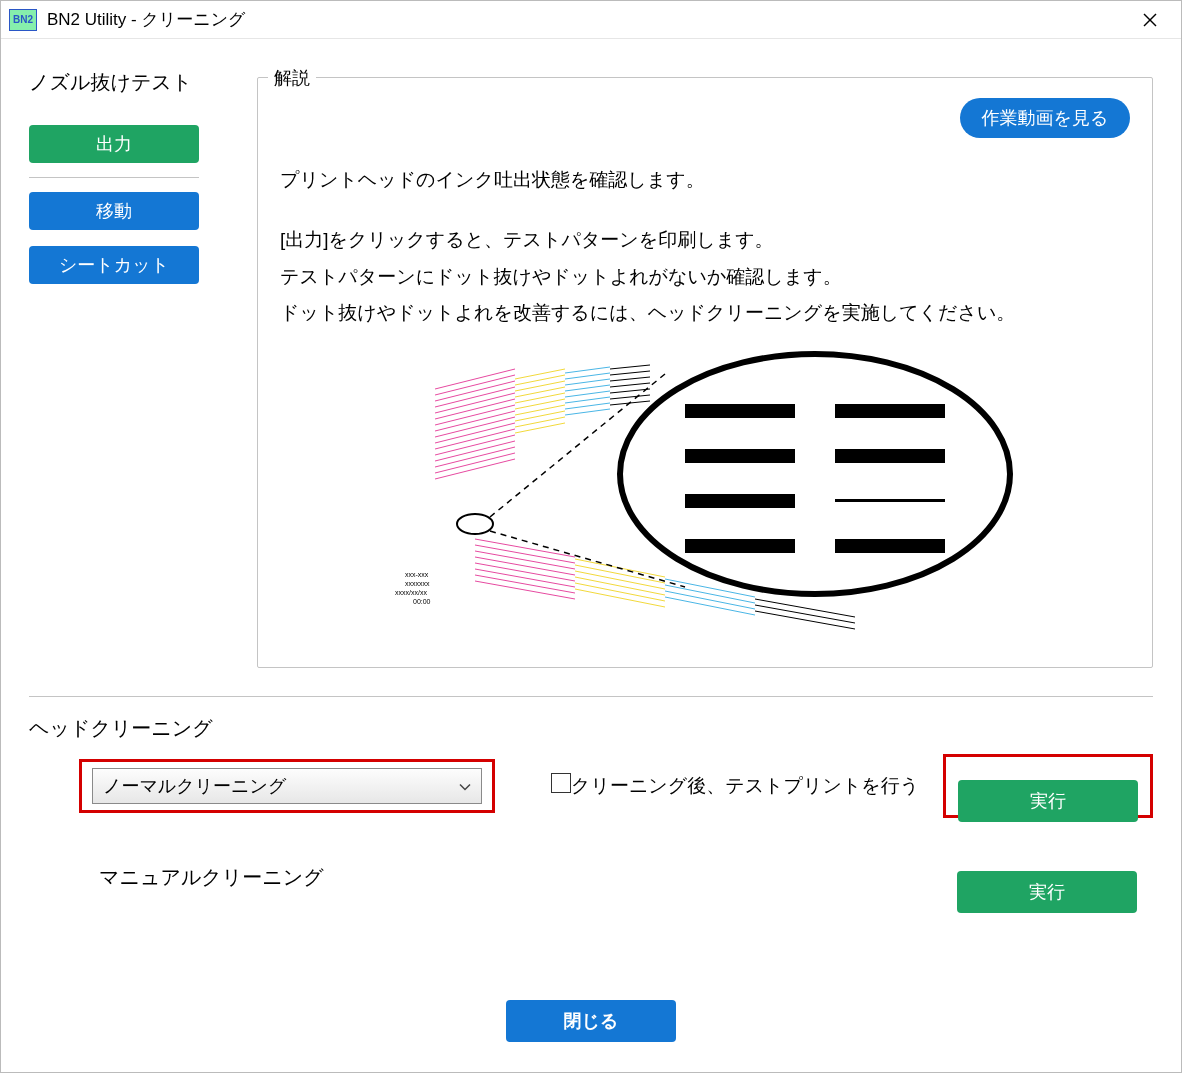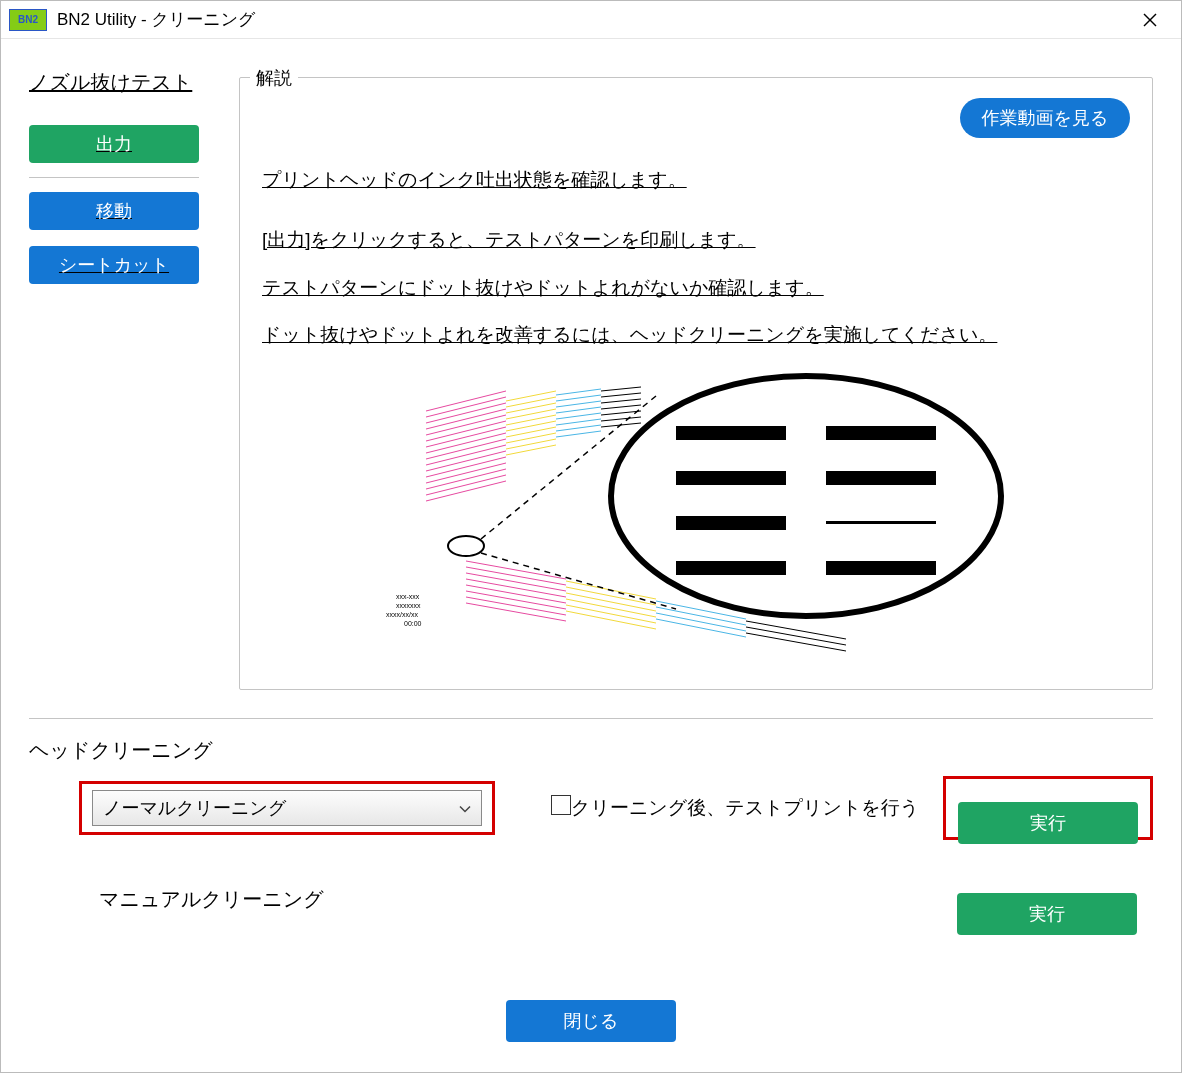--- a/index.html
+++ b/index.html
@@ -19,51 +19,51 @@
     background: #fff;
   }
   .titlebar {
     height: 38px;
     display: flex;
     align-items: center;
     padding: 0 8px 0 8px;
     border-bottom: 1px solid #e6e6e6;
   }
   .app-icon {
-    width: 38px; height: 22px;
+    width: 28px; height: 22px;
     border: 1px solid #2a56c6;
     display: flex;
     align-items: center;
     justify-content: center;
     margin-right: 10px;
     font-size: 10px;
     font-weight: bold;
     color: #2a56c6;
-    background: #84cc16;
+    background: #86efac;
   }
   .titletext {
     font-size: 17px;
     color: #000;
     flex: 1;
   }
   .closebtn {
     width: 46px; height: 30px;
     display: flex; align-items: center; justify-content: center;
     cursor: pointer;
   }
   .closebtn svg { width: 14px; height: 14px; }
   .content {
     flex: 1;
     padding: 30px 28px 20px 28px;
     display: flex;
     flex-direction: column;
   }
   .top-area {
     display: flex;
-    text-decoration: underline;
+    gap: 18px;
   }
   .left-col {
     width: 210px;
     flex-shrink: 0;
   }
   .section-title {
     font-size: 20px;
     margin-bottom: 18px;
   }
   .btn {
@@ -113,21 +113,21 @@
     line-height: 40px;
     font-size: 18px;
     border-radius: 20px;
   }
   .desc-block {
     margin-top: 68px;
     font-size: 19px;
     line-height: 1.7;
   }
   .desc-block p { margin: 0; }
-  .desc-block p + p { margin-top: 15px; }
+  .desc-block p + p { margin-top: 4px; }
   .illustration {
     margin-top: 20px;
     display: flex;
     justify-content: center;
   }
   .divider-h {
     border: none;
     border-top: 1px solid #c4c4c4;
     margin: 28px 0 18px 0;
   }
@@ -213,20 +213,21 @@
   .footer {
     margin-top: auto;
     display: flex;
     justify-content: center;
     padding: 20px 0 10px 0;
   }
   .close-app-btn {
     width: 170px;
     height: 42px;
     line-height: 42px;
+    font-weight: bold;
   }
 </style>
 </head>
 <body>
 
 <div class="window">
 
   <div class="titlebar">
     <div class="app-icon">BN2</div>
     <div class="titletext">BN2 Utility - クリーニング</div>

